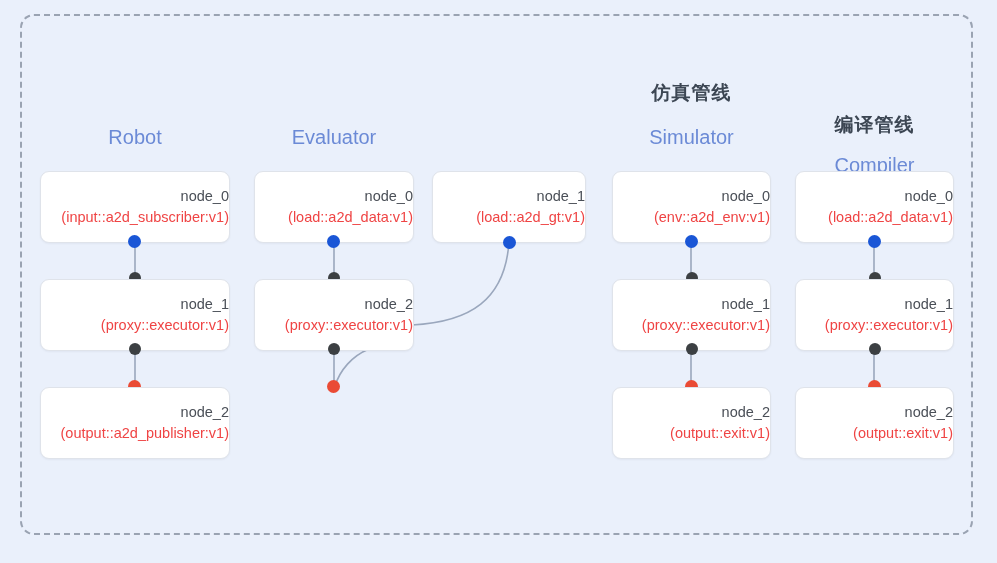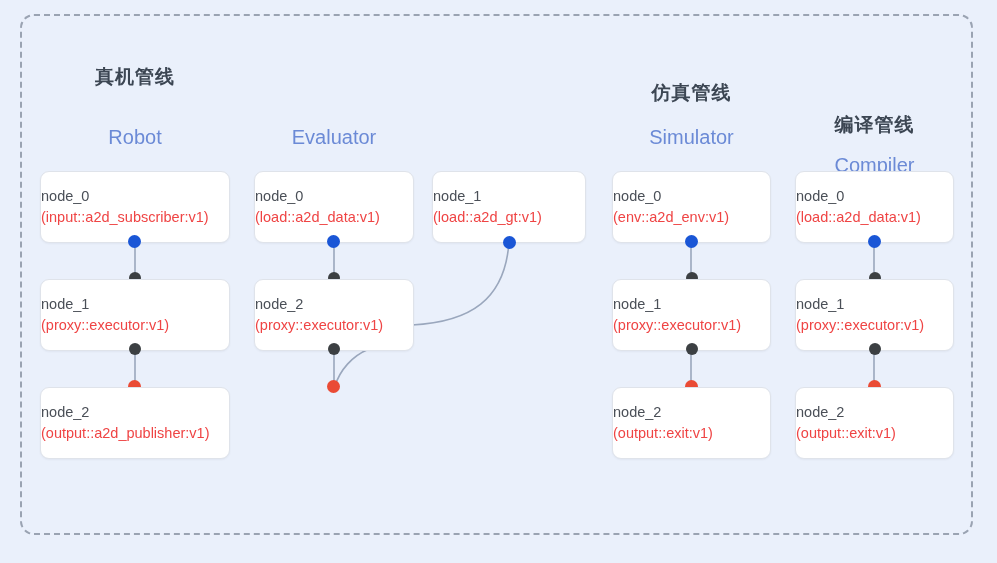--- a/index.html
+++ b/index.html
@@ -63,21 +63,21 @@
   }
 
   .node-box {
     position: absolute;
     background: #ffffff;
     border: 1px solid #dfe3ea;
     border-radius: 9px;
     box-sizing: border-box;
     display: flex;
     flex-direction: column;
-    align-items: flex-start;
+    align-items: flex-end;
     justify-content: center;
     box-shadow: 0 1px 2px rgba(30,40,60,0.05);
   }
   .node-name {
     font-size: 14.5px;
     color: #4a4f57;
     line-height: 1.45;
   }
   .node-type {
     font-size: 14.5px;
@@ -115,21 +115,20 @@
       <path d="M 369,349 C 352,356 340,370 335,386"></path>
 
       <line x1="691" y1="242" x2="691" y2="279"></line>
       <line x1="691" y1="350" x2="691" y2="387"></line>
 
       <line x1="874" y1="242" x2="874" y2="279"></line>
       <line x1="874" y1="350" x2="874" y2="387"></line>
     </g>
   </svg>
 
-  <div class="col-title-cn" style="left:40px; top:64px; width:190px;">真机管线</div>
   <div class="col-title-en" style="left:40px; top:126px; width:190px;">Robot</div>
 
   <div class="node-box" style="left:40px; top:171px; width:190px; height:72px;">
     <div class="node-name">node_0</div>
     <div class="node-type">(input::a2d_subscriber:v1)</div>
   </div>
   <div class="port port-blue" style="left:128px; top:235px; width:13px; height:13px;"></div>
   <div class="port port-black" style="left:129px; top:272px; width:12px; height:12px;"></div>
 
   <div class="node-box" style="left:40px; top:279px; width:190px; height:72px;">

